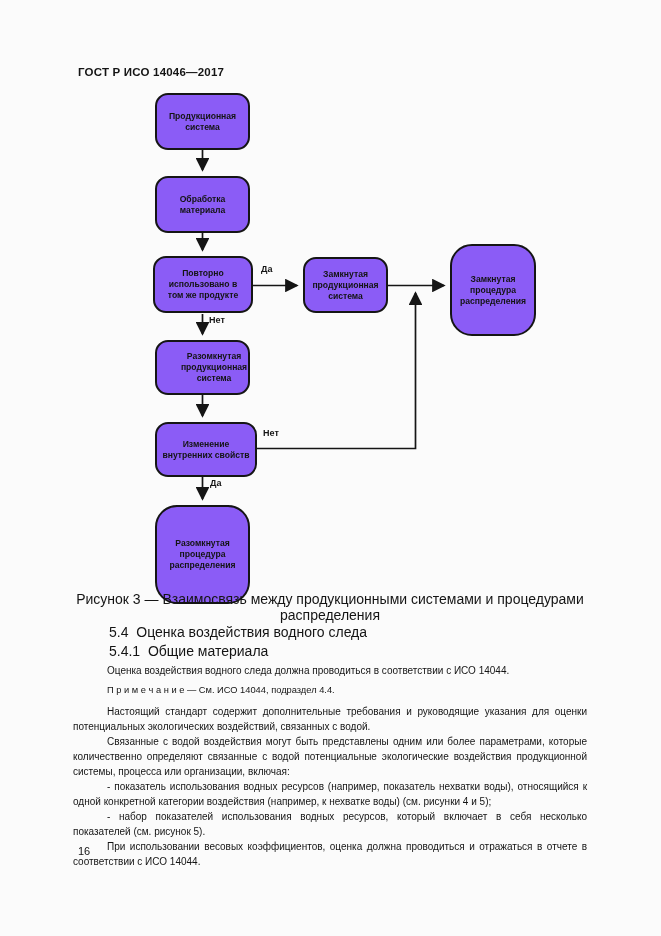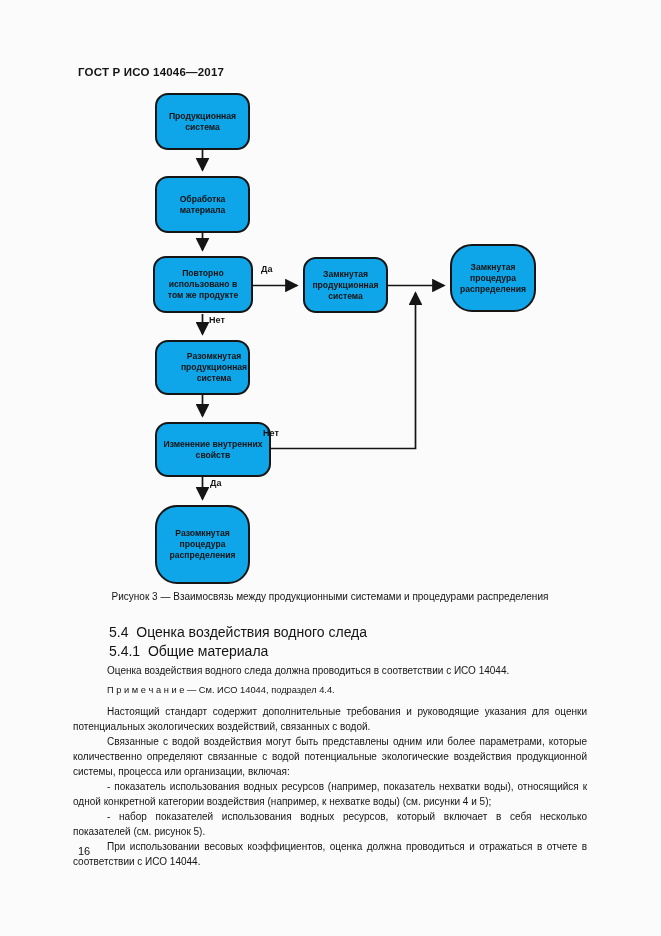--- a/index.html
+++ b/index.html
@@ -17,43 +17,43 @@
     position:absolute; left:78px; top:66px;
     font-size:11.5px; font-weight:700; letter-spacing:0.2px;
   }
 
   
   .flowchart { position:absolute; left:0; top:0; width:661px; height:620px; }
   .flowchart svg { position:absolute; left:0; top:0; }
 
   .node {
     position:absolute; box-sizing:border-box;
-    background:#0ea5e9; border:2px solid #151515; border-radius:13px;
+    background:#8b5cf6; border:2px solid #151515; border-radius:13px;
     display:flex; align-items:center; justify-content:center;
     text-align:center; font-weight:700; font-size:8.6px; line-height:11px;
     padding:2px 5px;
   }
   #node-product-system      { left:155px; top:93px;  width:95px;  height:57px; }
   #node-material-processing { left:155px; top:176px; width:95px;  height:57px; }
   #node-reused              { left:153px; top:256px; width:100px; height:57px; }
   #node-closed-system       { left:303px; top:257px; width:85px;  height:56px; }
-  #node-closed-allocation   { left:450px; top:244px; width:86px;  height:68px; border-radius:22px; }
+  #node-closed-allocation   { left:450px; top:244px; width:86px;  height:92px; border-radius:22px; }
   #node-open-system         { left:155px; top:340px; width:95px;  height:55px;padding-left:28px; }
-  #node-changed-properties  { left:155px; top:422px; width:116px;  height:55px; }
-  #node-open-allocation     { left:155px; top:505px; width:95px;  height:79px; border-radius:22px; }
+  #node-changed-properties  { left:155px; top:422px; width:102px;  height:55px; }
+  #node-open-allocation     { left:155px; top:505px; width:95px;  height:99px; border-radius:22px; }
 
   .edge-label { position:absolute; font-weight:700; font-size:9px; }
   #label-da1  { left:261px; top:264px; }
   #label-net1 { left:209px; top:315px; }
   #label-net2 { left:263px; top:428px; }
   #label-da2  { left:210px; top:478px; }
 
   .figure-caption {
     position:absolute; left:73px; top:591px; width:514px;
-    text-align:center; font-size:10px;
+    text-align:center; font-size:14px;
   }
 
   
   .body-text { position:absolute; left:73px; top:622px; width:514px; }
   .body-text h1, .body-text h2 {
     margin:2px; font-size:14px; font-weight:400;
     padding-left:34px; white-space:pre-wrap; line-height:17px;
   }
   .body-text h2 { margin-top:1px; }
   .para {

